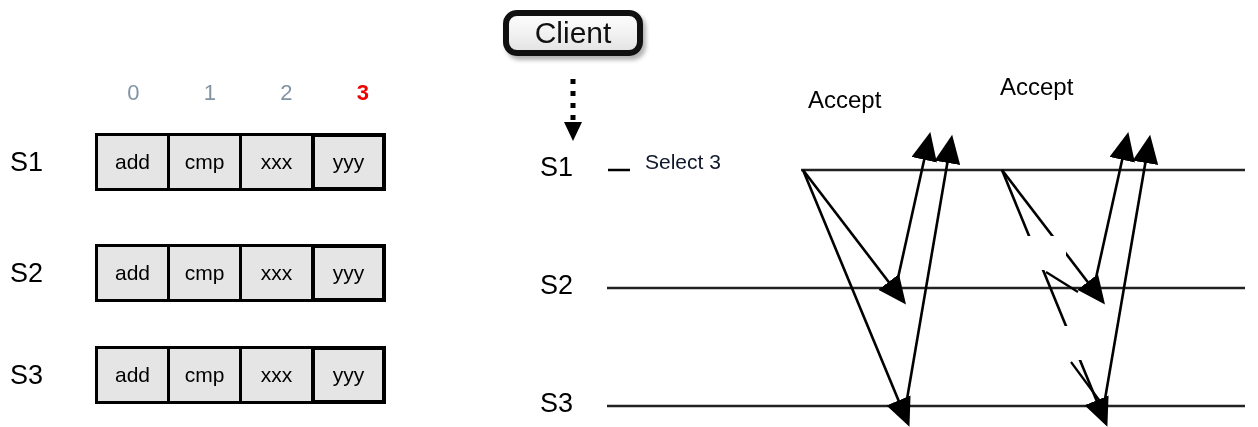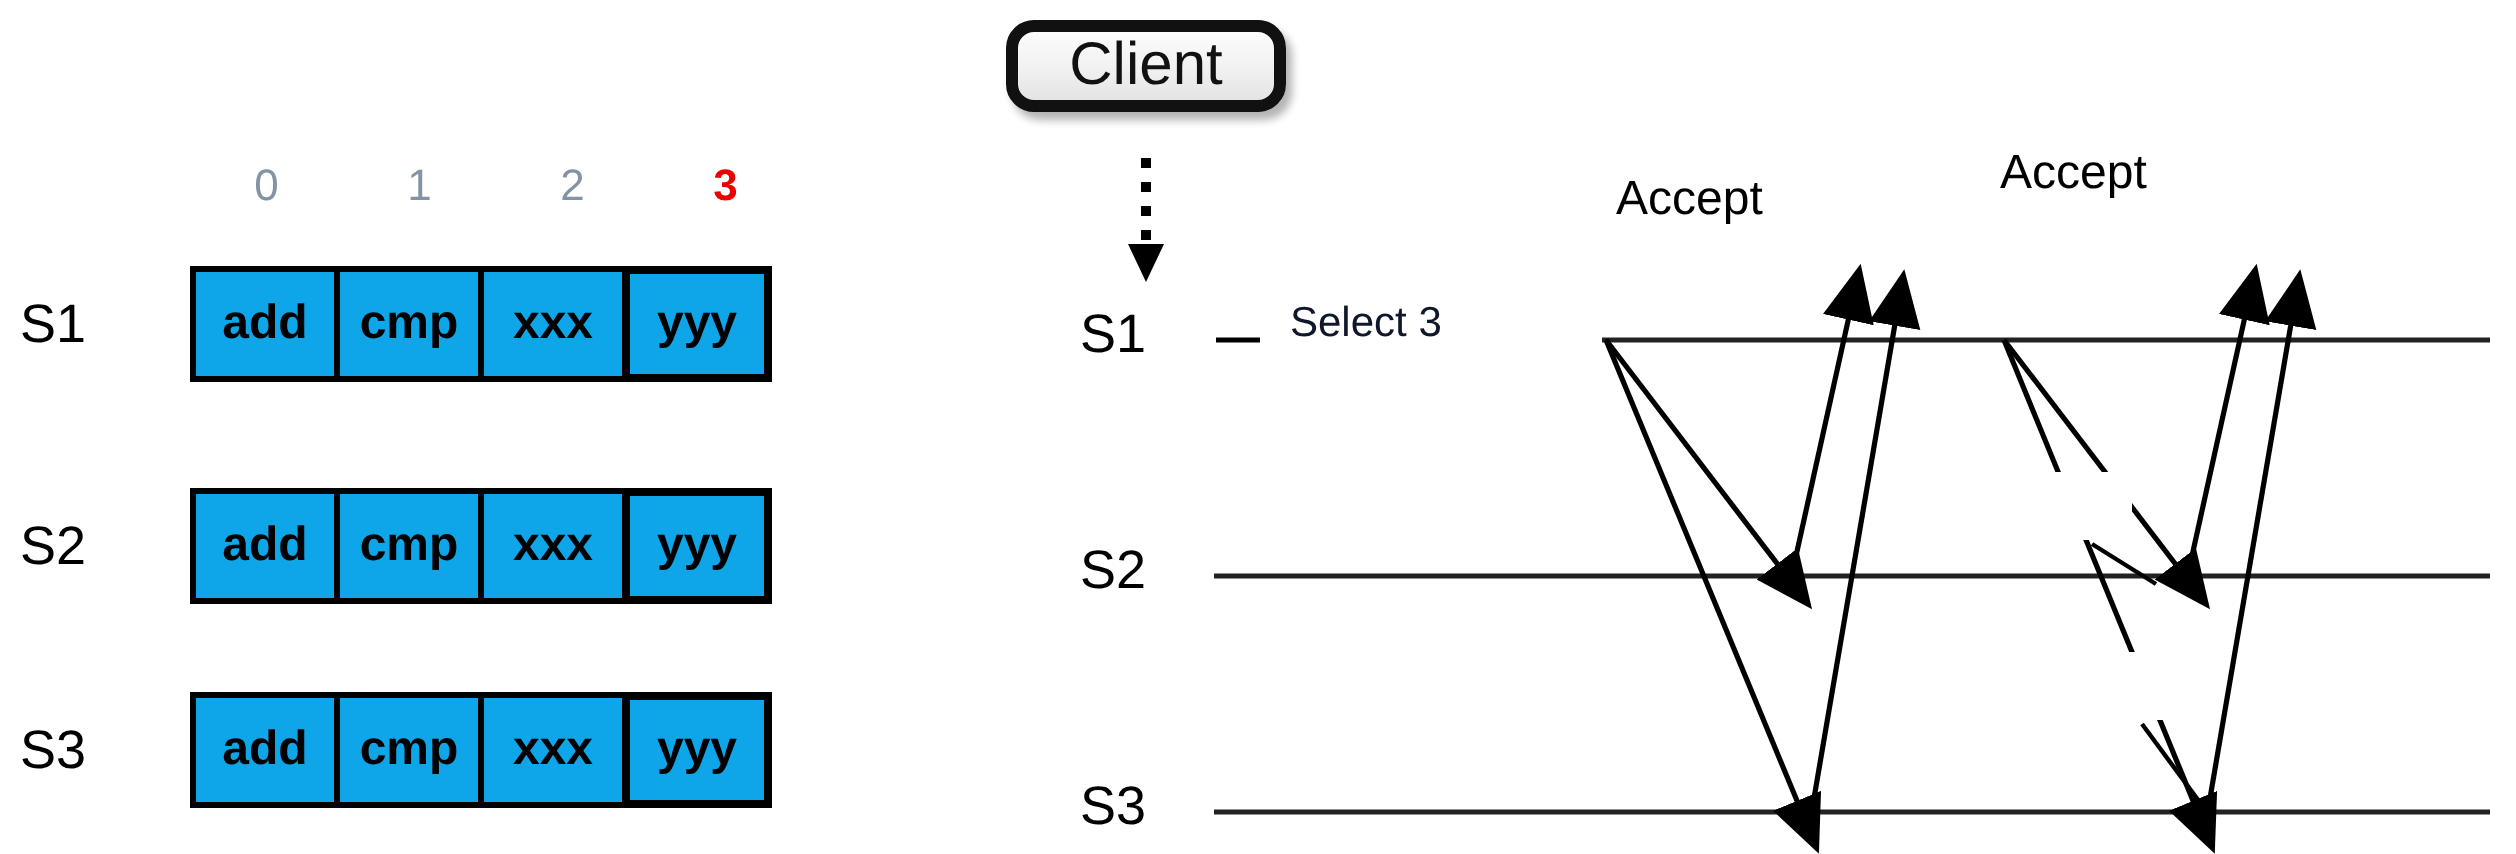--- a/index.html
+++ b/index.html
@@ -17,26 +17,26 @@
 
   .col-headers{position:absolute;left:95px;top:78px;width:306px;height:30px;display:flex;}
   .col-head{flex:1 1 0;text-align:center;font-size:22px;line-height:30px;color:#8293a6;}
   .col-head.active{color:#ee0000;font-weight:bold;}
 
   .log-row{position:absolute;left:0;width:430px;height:60px;}
   .row-label{position:absolute;left:10px;top:14px;font-size:27px;color:#000;letter-spacing:0px;}
   .cells{position:absolute;left:95px;top:0px;display:flex;}
   .cell{
     width:75px;height:58px;
-    background:#0ea5e9;
+    background:#e5e5e5;
     border:3px solid #000;
     margin-left:-3px;
     box-sizing:border-box;
     display:flex;align-items:center;justify-content:center;
-    font-size:24px;color:#000;font-weight:bold;
+    font-size:21px;color:#000;
   }
   .cell:first-child{margin-left:0;}
   .cell.chosen{border-width:4px;}
 
   
   .seq-panel{position:absolute;left:430px;top:0;width:828px;height:427px;}
 
   .client-box{
     position:absolute;left:73px;top:10px;width:140px;height:46px;
     border:6px solid #111;border-radius:14px;

